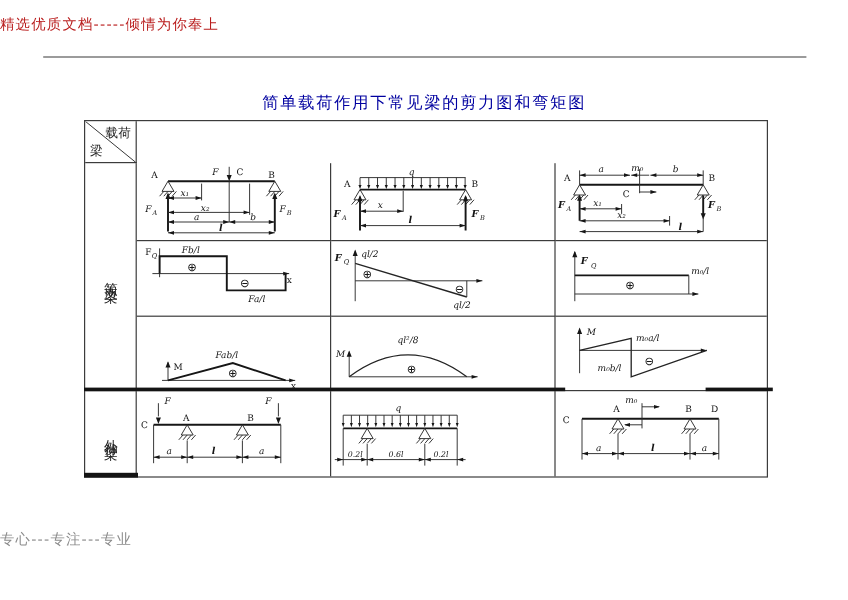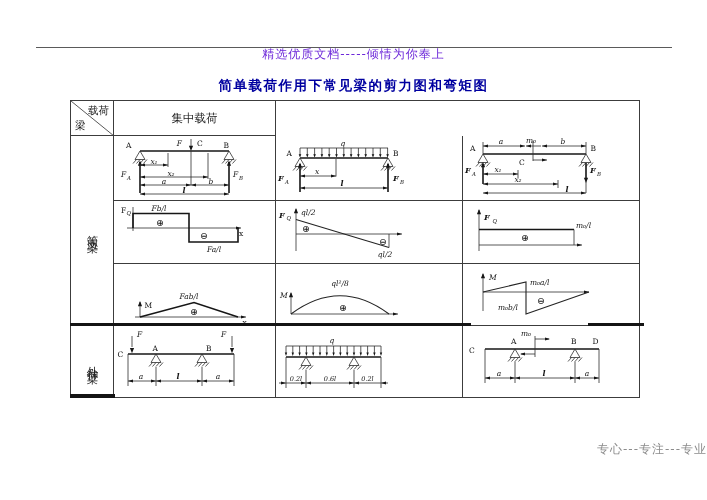--- a/index.html
+++ b/index.html
@@ -1,24 +1,24 @@
 <!DOCTYPE html>
 <html><head>
 <meta charset="utf-8">
 <style>
   html,body{margin:0;padding:0;background:#e8e8e8}
   .page{position:relative;width:707px;height:500px;background:#ffffff;
         font-family:"DejaVu Sans",sans-serif;overflow:hidden;margin:0 auto}
-  .doc-header{position:absolute;top:46px;left:0;width:100%;text-align:center;
-        font-size:12px;color:#6d28d9;letter-spacing:1px}
+  .doc-header{position:absolute;top:12px;left:0;width:100%;
+        font-size:12px;color:#b91c1c;letter-spacing:1px}
   .header-rule{position:absolute;top:47px;left:36px;width:636px;height:0;
         border-top:1px solid #5a5a5a}
   .doc-title{position:absolute;top:77px;left:0;width:100%;text-align:center;
-        font-size:13.5px;font-weight:bold;color:#0000a0;letter-spacing:1.5px}
-  .doc-footer{position:absolute;top:441px;left:0;width:100%;text-align:right;
+        font-size:13.5px;font-weight:normal;color:#0000a0;letter-spacing:1.5px}
+  .doc-footer{position:absolute;top:441px;left:0;width:100%;text-align:left;
         font-size:12px;color:#8c8c8c;letter-spacing:1px}
 
   .btable{position:absolute;left:70px;top:100px;width:570px;height:298px;
         display:grid;grid-template-columns:43px 162px 187px 1fr;
         grid-template-rows:35px 65px 63px 62px 1fr;
         border:1px solid #3c3c3c;box-sizing:border-box;background:#fff}
   .cell{position:relative;border-right:1px solid #3c3c3c;border-bottom:1px solid #3c3c3c;overflow:hidden}
   .no-r{border-right:none}
   .no-b{border-bottom:none}
   .hcell{display:flex;align-items:center;justify-content:center;
@@ -58,21 +58,20 @@
 
   <div class="btable">
 
     <div class="cell">
       <svg class="diagsvg" width="43" height="35" viewBox="0 0 43 35">
         <line class="ln" x1="0" y1="0" x2="43" y2="35"></line>
       </svg>
       <span class="corner-top">载荷</span>
       <span class="corner-bot">梁</span>
     </div>
-    <div class="cell hcell">集中载荷</div>
 
     <div class="cell lcell" style="grid-row:2/5;grid-column:1">
       <span class="vtext">简支梁</span>
     </div>
 
     <div class="cell" style="grid-row:2;grid-column:2">
       <svg class="diagsvg" width="161" height="64" viewBox="0 0 161 64">
         <g>
           <line class="ln" x1="77" y1="3" x2="77" y2="13"></line>
           <path class="ah" d="M74.9,9.8 L77,15 L79.1,9.8 Z"></path>

